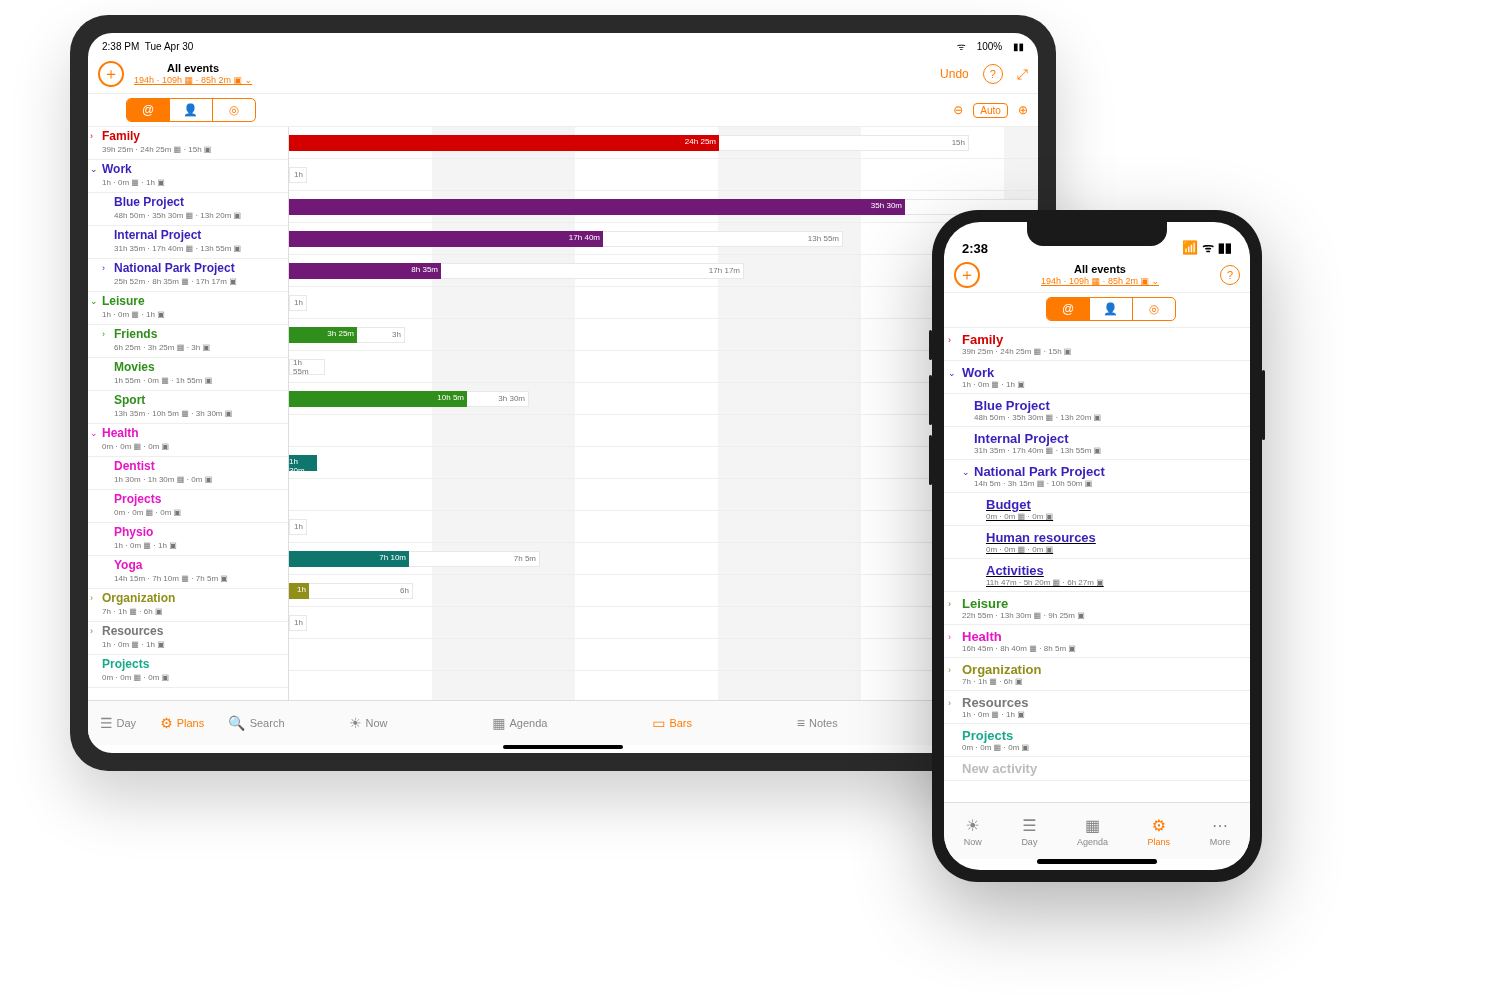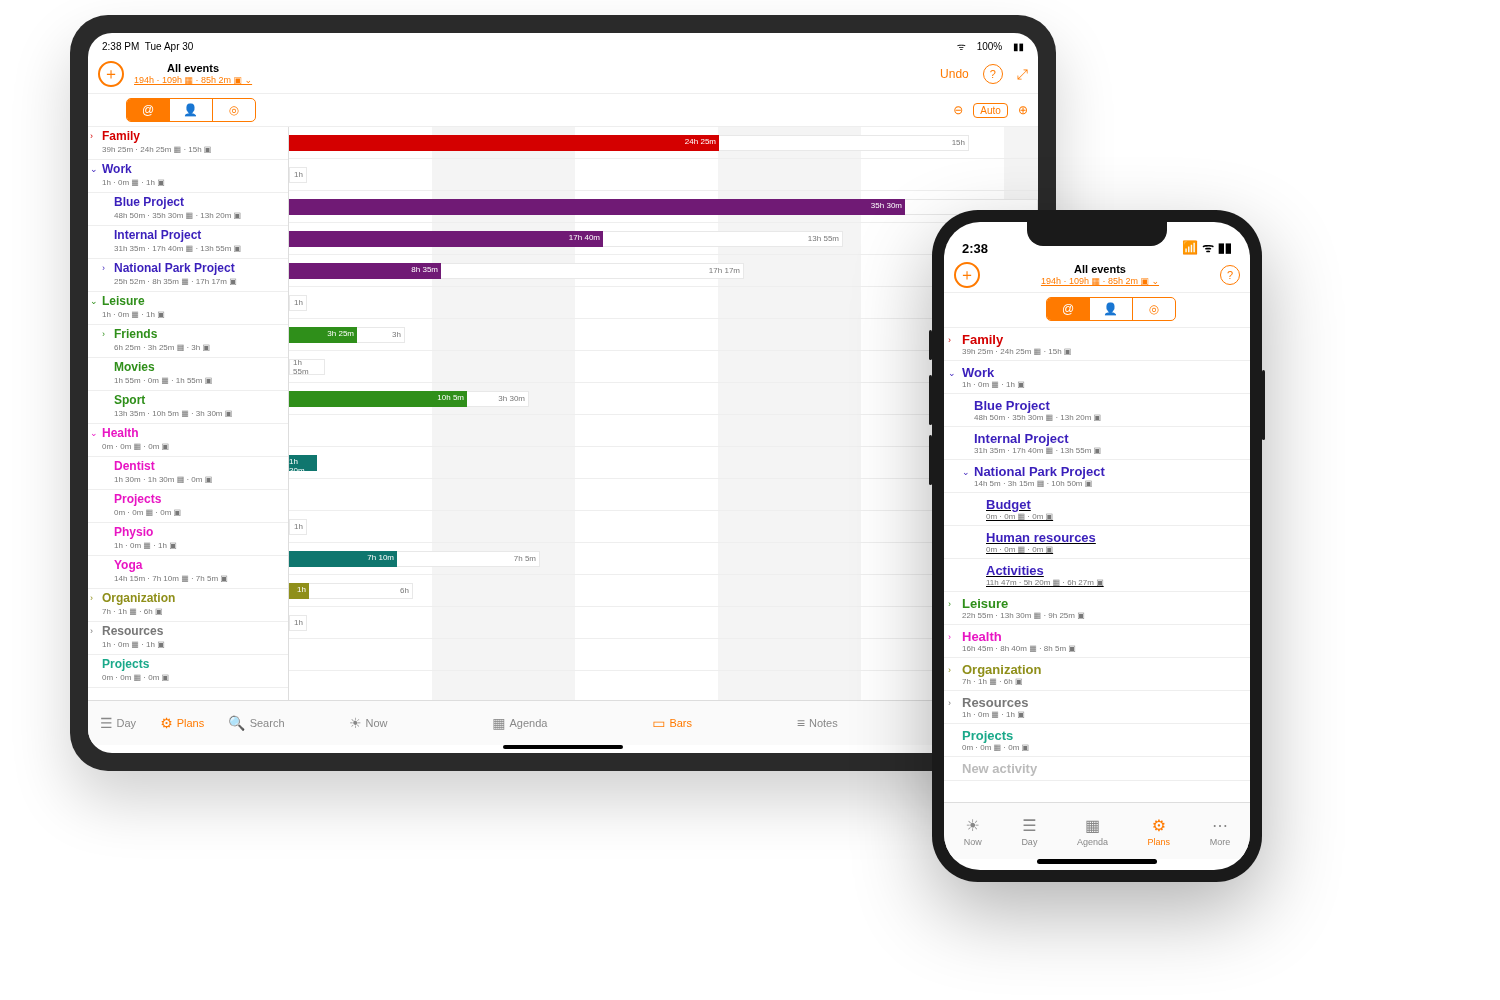--- a/index.html
+++ b/index.html
@@ -271,21 +271,21 @@
               </div>
             </div>
             <div class="bar-row"></div>
             <div class="bar-row">
               <div class="bar" style="width: 18px; background: rgb(255, 255, 255); box-shadow: rgb(232, 232, 232) 0px 0px 0px 1px inset;">
                 <span class="lab2" style="margin-left:auto;padding-right:4px;color:#777;">1h</span>
               </div>
             </div>
             <div class="bar-row">
               <div class="bar" style="width: 251px; background: rgb(255, 255, 255); box-shadow: rgb(232, 232, 232) 0px 0px 0px 1px inset;">
-                <div class="fill b-health" style="width:108px;position:relative;text-align:right;">
+                <div class="fill b-health" style="width:120px;position:relative;text-align:right;">
                   <span class="lab">7h 10m</span>
                 </div>
                 <span class="lab2" style="margin-left:auto;padding-right:4px;color:#777;">7h 5m</span>
               </div>
             </div>
             <div class="bar-row">
               <div class="bar" style="width: 124px; background: rgb(255, 255, 255); box-shadow: rgb(232, 232, 232) 0px 0px 0px 1px inset;">
                 <div class="fill b-org" style="width:20px;position:relative;">
                   <span class="lab">1h</span>
                 </div>

